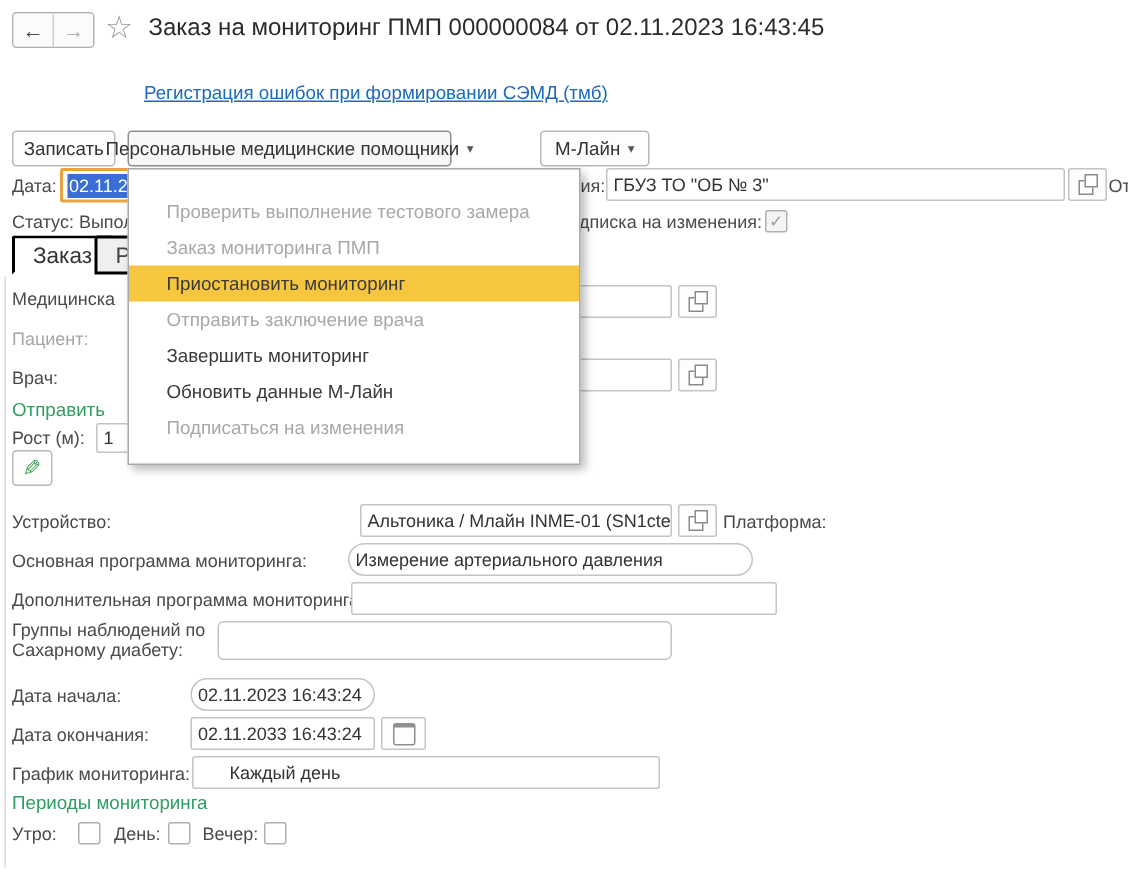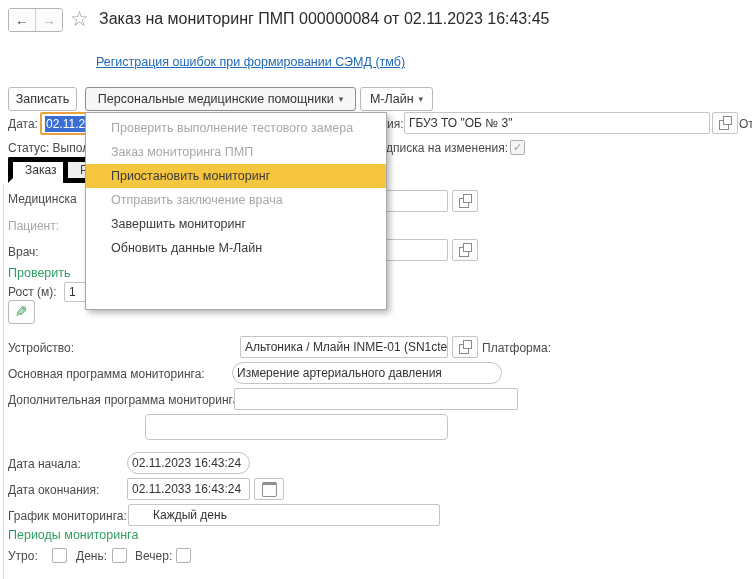--- a/index.html
+++ b/index.html
@@ -32,27 +32,27 @@
   .sel{background:#3a6ed5;color:#fff;padding:1px 1px;}
   .chbtn{position:absolute;width:26px;height:22px;background:#fdfdfd;border:1px solid #c4c4c4;border-radius:2px;
          box-sizing:border-box;display:flex;align-items:center;justify-content:center;}
   .ch{position:relative;width:8px;height:8px;border:1px solid #8a8a8a;background:#fff;display:inline-block;margin-top:3px;margin-right:3px;}
   .ch::after{content:"";position:absolute;left:3px;top:-5px;width:7px;height:7px;border:1px solid #8a8a8a;background:#fff;}
   .cb{position:absolute;width:13px;height:13px;border:1px solid #b0b0b0;border-radius:2px;background:#fff;box-sizing:content-box;
       display:flex;align-items:center;justify-content:center;font-size:11px;color:#9a9a9a;}
   .cb.checked{background:#f4f4f4;}
   
   .tab{position:absolute;height:26px;box-sizing:border-box;display:flex;align-items:center;padding:0 12px;
-       font-size:12px;border:5px solid #000000;border-radius:2px 2px 0 0;overflow:hidden;white-space:nowrap;}
+       font-size:15px;border:2px solid #000000;border-radius:2px 2px 0 0;overflow:hidden;white-space:nowrap;}
   .tab.active{background:#fff;border-bottom-color:#fff;color:#333;}
   .tab.inactive{background:#efefef;color:#444;}
   .vline{position:absolute;width:1px;background:#d9d9d9;}
   
   .menu{position:absolute;left:85px;top:112px;width:302px;height:198px;background:#fff;border:1px solid #a8a8a8;
-        box-shadow:3px 3px 6px rgba(0,0,0,.28);box-sizing:border-box;padding:3px 0;z-index:50;}
+        box-shadow:3px 3px 6px rgba(0,0,0,.28);box-sizing:border-box;padding:16px 0;z-index:50;}
   .mi{height:24px;line-height:24px;padding-left:25px;font-size:12.5px;color:#3a3a3a;white-space:nowrap;}
   .mi.dis{color:#a8a8a8;}
   .mi.hl{background:#f6c63f;}
   
   .pencil{font-size:15px;color:#3c9e55;transform:scaleX(-1);display:inline-block;}
   .cal{width:13px;height:11px;border:1px solid #8f8f8f;border-top:3px solid #8f8f8f;border-radius:2px;display:inline-block;}
 </style>
 </head>
 <body>
 
@@ -67,21 +67,21 @@
       </div>
   </div>
   <div class="abs star" style="left:70px;top:8px;">☆</div>
   <div class="abs title" style="left:99px;top:10px;">Заказ на мониторинг ПМП 000000084 от 02.11.2023 16:43:45</div>
 
   <a class="abs navlink" style="left:96px;top:55px;">Регистрация ошибок при формировании СЭМД (тмб)</a>
 
   <div class="btn" style="left:8px;top:87px;width:69px;">
       <span>Записать</span>
     </div>
-  <div class="btn pressed" style="left:85px;top:87px;width:271px;">
+  <div class="btn pressed" style="left:85px;top:87px;width:216px;">
     <span>Персональные медицинские помощники</span>
     <span class="caret">▾</span>
   </div>
   <div class="btn" style="left:360px;top:87px;width:73px;">
     <span>М-Лайн</span>
     <span class="caret">▾</span>
   </div>
 
   <div class="lbl" style="left:8px;top:117px;">Дата:</div>
   <div class="field focus" style="left:40px;top:112px;width:132px;height:23px;">
@@ -113,21 +113,21 @@
     </div>
 
   <div class="lbl dis" style="left:8px;top:219px;">Пациент:</div>
 
   <div class="lbl" style="left:8px;top:245px;">Врач:</div>
   <div class="field" style="left:240px;top:239px;width:208px;height:22px;"></div>
   <div class="chbtn" style="left:452px;top:239px;">
       <span class="ch"></span>
     </div>
 
-  <div class="lbl green" style="left:8px;top:266px;">Проверить</div>
+  <div class="lbl green" style="left:8px;top:266px;">Отправить</div>
   <div class="lbl" style="left:8px;top:285px;">Рост (м):</div>
   <div class="field" style="left:64px;top:282px;width:70px;height:20px;">
     <span>1</span>
   </div>
   <div class="btn" style="left:8px;top:300px;width:27px;height:24px;">
     <span class="pencil">✎</span>
   </div>
 
   <div class="lbl" style="left:8px;top:341px;">Устройство:</div>
   <div class="field" style="left:240px;top:336px;width:208px;height:22px;">
@@ -139,20 +139,24 @@
   <div class="lbl" style="left:482px;top:341px;">Платформа:</div>
 
   <div class="lbl" style="left:8px;top:367px;">Основная программа мониторинга:</div>
   <div class="field" style="left:232px;top:362px;width:270px;height:22px;border-radius:11px;">
     <span>Измерение артериального давления</span>
   </div>
 
   <div class="lbl" style="left:8px;top:393px;">Дополнительная программа мониторинга:</div>
   <div class="field" style="left:234px;top:388px;width:284px;height:22px;"></div>
 
+  <div class="lbl" style="left:8px;top:414px;line-height:13px;">
+    <span>Группы наблюдений по</span><br>
+    <span>Сахарному диабету:</span>
+  </div>
   <div class="field" style="left:145px;top:414px;width:303px;height:26px;border-radius:4px;"></div>
 
   <div class="lbl" style="left:8px;top:457px;">Дата начала:</div>
   <div class="field" style="left:127px;top:452px;width:123px;height:22px;border-radius:11px;">
     <span>02.11.2023 16:43:24</span>
   </div>
 
   <div class="lbl" style="left:8px;top:483px;">Дата окончания:</div>
   <div class="field" style="left:127px;top:478px;width:123px;height:22px;">
     <span>02.11.2033 16:43:24</span>
@@ -174,15 +178,16 @@
   <div class="lbl" style="left:135px;top:549px;">Вечер:</div>
   <div class="cb" style="left:176px;top:548px;"></div>
 
   <div class="menu">
     <div class="mi dis">Проверить выполнение тестового замера</div>
     <div class="mi dis">Заказ мониторинга ПМП</div>
     <div class="mi hl">Приостановить мониторинг</div>
     <div class="mi dis">Отправить заключение врача</div>
     <div class="mi">Завершить мониторинг</div>
     <div class="mi">Обновить данные М-Лайн</div>
+    <div class="mi dis">Подписаться на изменения</div>
   </div>
 
 </div>
 
 </body></html>

